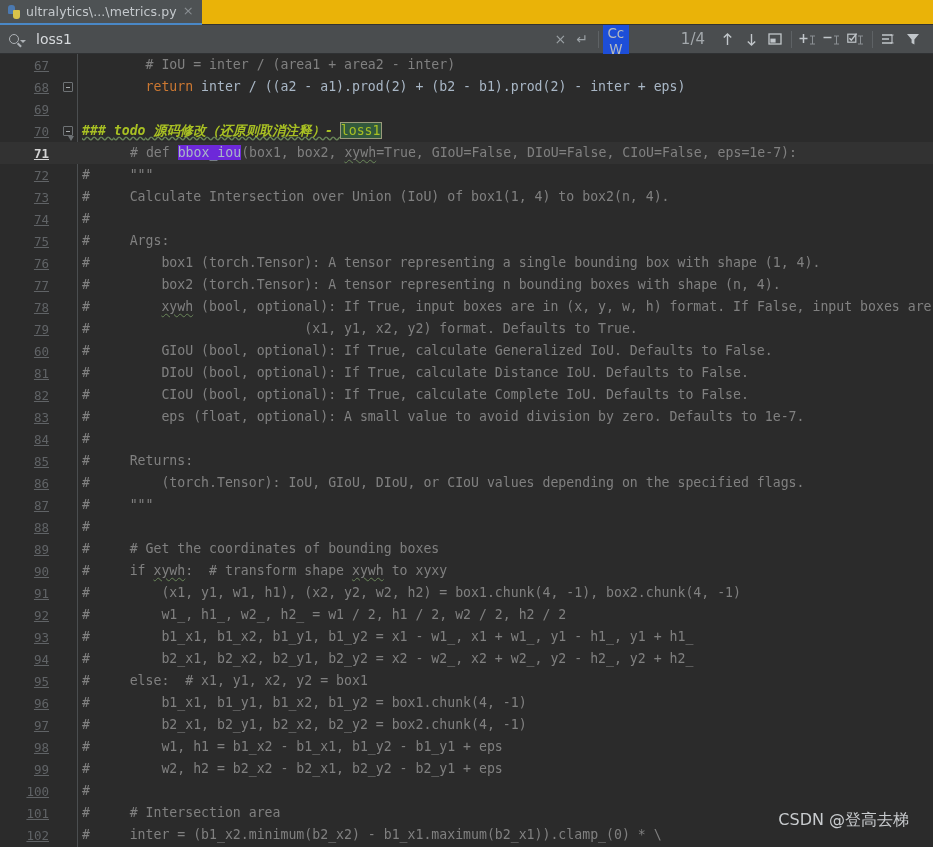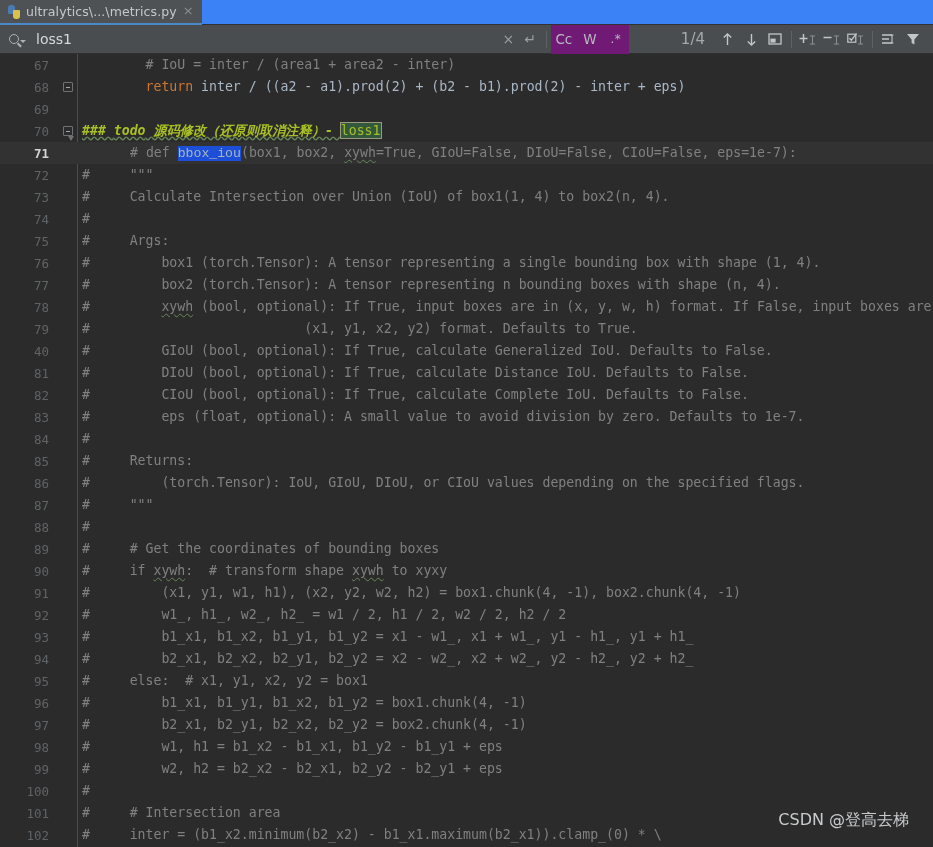--- a/index.html
+++ b/index.html
@@ -14,21 +14,21 @@
   #app {
     position: relative;
     width: 933px; height: 847px;
     background: #2b2b2b;
     overflow: hidden;
   }
 
   
   .tabbar {
     height: 25px;
-    background: #3b82f6;
+    background: #eab308;
     display: flex;
     align-items: stretch;
     border-bottom: 1px solid #323232;
   }
   .tab {
     display: flex;
     align-items: center;
     gap: 5px;
     padding: 0 7px 0 8px;
     background: #4e5254;
@@ -131,22 +131,23 @@
   .fb-sep {
     width: 1px;
     height: 17px;
     background: #5e6265;
     margin: 0 4px;
     flex: none;
   }
   .fb-toggle-group {
     display: flex;
     align-items: stretch;
-    background: #701a75;
+    background: #1d4ed8;
     height: 29px;
+    flex-direction: column;
   }
   .fb-toggle {
     display: flex;
     align-items: center;
     justify-content: center;
     min-width: 26px;
     padding: 0 4px;
     color: #b6bbbf;
     font-size: 13.5px;
     font-family: "DejaVu Sans", sans-serif;
@@ -196,20 +197,21 @@
   }
   .gutter {
     width: 58px;
     flex: none;
     text-align: right;
     padding-right: 9px;
     color: #606366;
     font-size: 12.5px;
     font-family: "DejaVu Sans Mono", monospace;
     user-select: none;
+    text-decoration: underline;
   }
   .row.current .gutter {
     color: #d4d4d4;
     font-weight: bold;
   }
   .foldcol {
     width: 20px;
     flex: none;
     position: relative;
     height: 22px;
@@ -265,23 +267,22 @@
   .c-todo-wave {
     text-decoration: underline wavy #6a8759;
     text-decoration-skip-ink: none;
   }
   .hl-search {
     background: #32593d;
     outline: 1px solid #9a9a7a;
     color: #a8c023;
   }
   .hl-selection {
-    background: #1d4ed8;
+    background: #6d28d9;
     color: #a9b7c6;
-    font-family: Liberation Mono, monospace;
   }
   .typo {
     text-decoration: underline wavy #6a8759;
     text-decoration-thickness: 1px;
     text-underline-offset: 2px;
   }
 
   
   .watermark {
     position: absolute;
@@ -405,21 +406,21 @@
         <div class="row"><div class="gutter">70</div><div class="foldcol"><span class="fold-marker open"></span></div><div class="codetext"><span class="c-todo c-todo-wave">### </span><span class="c-todo c-todo-wave">todo</span><span class="c-todo c-todo-wave"> 源码修改（还原则取消注释）- </span><span class="hl-search">loss1</span></div></div>
         <div class="row current"><div class="gutter">71</div><div class="foldcol"></div><div class="codetext"><span class="c-comment"># def </span><span class="hl-selection">bbox_iou</span><span class="c-comment">(box1, box2, </span><span class="c-comment typo">xywh</span><span class="c-comment">=True, GIoU=False, DIoU=False, CIoU=False, eps=1e-7):</span></div></div>
         <div class="row"><div class="gutter">72</div><div class="foldcol"></div><div class="codetext"><span class="c-comment">#     """</span></div></div>
         <div class="row"><div class="gutter">73</div><div class="foldcol"></div><div class="codetext"><span class="c-comment">#     Calculate Intersection over Union (IoU) of box1(1, 4) to box2(n, 4).</span></div></div>
         <div class="row"><div class="gutter">74</div><div class="foldcol"></div><div class="codetext"><span class="c-comment">#</span></div></div>
         <div class="row"><div class="gutter">75</div><div class="foldcol"></div><div class="codetext"><span class="c-comment">#     Args:</span></div></div>
         <div class="row"><div class="gutter">76</div><div class="foldcol"></div><div class="codetext"><span class="c-comment">#         box1 (torch.Tensor): A tensor representing a single bounding box with shape (1, 4).</span></div></div>
         <div class="row"><div class="gutter">77</div><div class="foldcol"></div><div class="codetext"><span class="c-comment">#         box2 (torch.Tensor): A tensor representing n bounding boxes with shape (n, 4).</span></div></div>
         <div class="row"><div class="gutter">78</div><div class="foldcol"></div><div class="codetext"><span class="c-comment">#         </span><span class="c-comment typo">xywh</span><span class="c-comment"> (bool, optional): If True, input boxes are in (x, y, w, h) format. If False, input boxes are</span></div></div>
         <div class="row"><div class="gutter">79</div><div class="foldcol"></div><div class="codetext"><span class="c-comment">#                           (x1, y1, x2, y2) format. Defaults to True.</span></div></div>
-        <div class="row"><div class="gutter">40</div><div class="foldcol"></div><div class="codetext"><span class="c-comment">#         GIoU (bool, optional): If True, calculate Generalized IoU. Defaults to False.</span></div></div>
+        <div class="row"><div class="gutter">60</div><div class="foldcol"></div><div class="codetext"><span class="c-comment">#         GIoU (bool, optional): If True, calculate Generalized IoU. Defaults to False.</span></div></div>
         <div class="row"><div class="gutter">81</div><div class="foldcol"></div><div class="codetext"><span class="c-comment">#         DIoU (bool, optional): If True, calculate Distance IoU. Defaults to False.</span></div></div>
         <div class="row"><div class="gutter">82</div><div class="foldcol"></div><div class="codetext"><span class="c-comment">#         CIoU (bool, optional): If True, calculate Complete IoU. Defaults to False.</span></div></div>
         <div class="row"><div class="gutter">83</div><div class="foldcol"></div><div class="codetext"><span class="c-comment">#         eps (float, optional): A small value to avoid division by zero. Defaults to 1e-7.</span></div></div>
         <div class="row"><div class="gutter">84</div><div class="foldcol"></div><div class="codetext"><span class="c-comment">#</span></div></div>
         <div class="row"><div class="gutter">85</div><div class="foldcol"></div><div class="codetext"><span class="c-comment">#     Returns:</span></div></div>
         <div class="row"><div class="gutter">86</div><div class="foldcol"></div><div class="codetext"><span class="c-comment">#         (torch.Tensor): IoU, GIoU, DIoU, or CIoU values depending on the specified flags.</span></div></div>
         <div class="row"><div class="gutter">87</div><div class="foldcol"></div><div class="codetext"><span class="c-comment">#     """</span></div></div>
         <div class="row"><div class="gutter">88</div><div class="foldcol"></div><div class="codetext"><span class="c-comment">#</span></div></div>
         <div class="row"><div class="gutter">89</div><div class="foldcol"></div><div class="codetext"><span class="c-comment">#     # Get the coordinates of bounding boxes</span></div></div>
         <div class="row"><div class="gutter">90</div><div class="foldcol"></div><div class="codetext"><span class="c-comment">#     if </span><span class="c-comment typo">xywh</span><span class="c-comment">:  # transform shape </span><span class="c-comment typo">xywh</span><span class="c-comment"> to xyxy</span></div></div>

